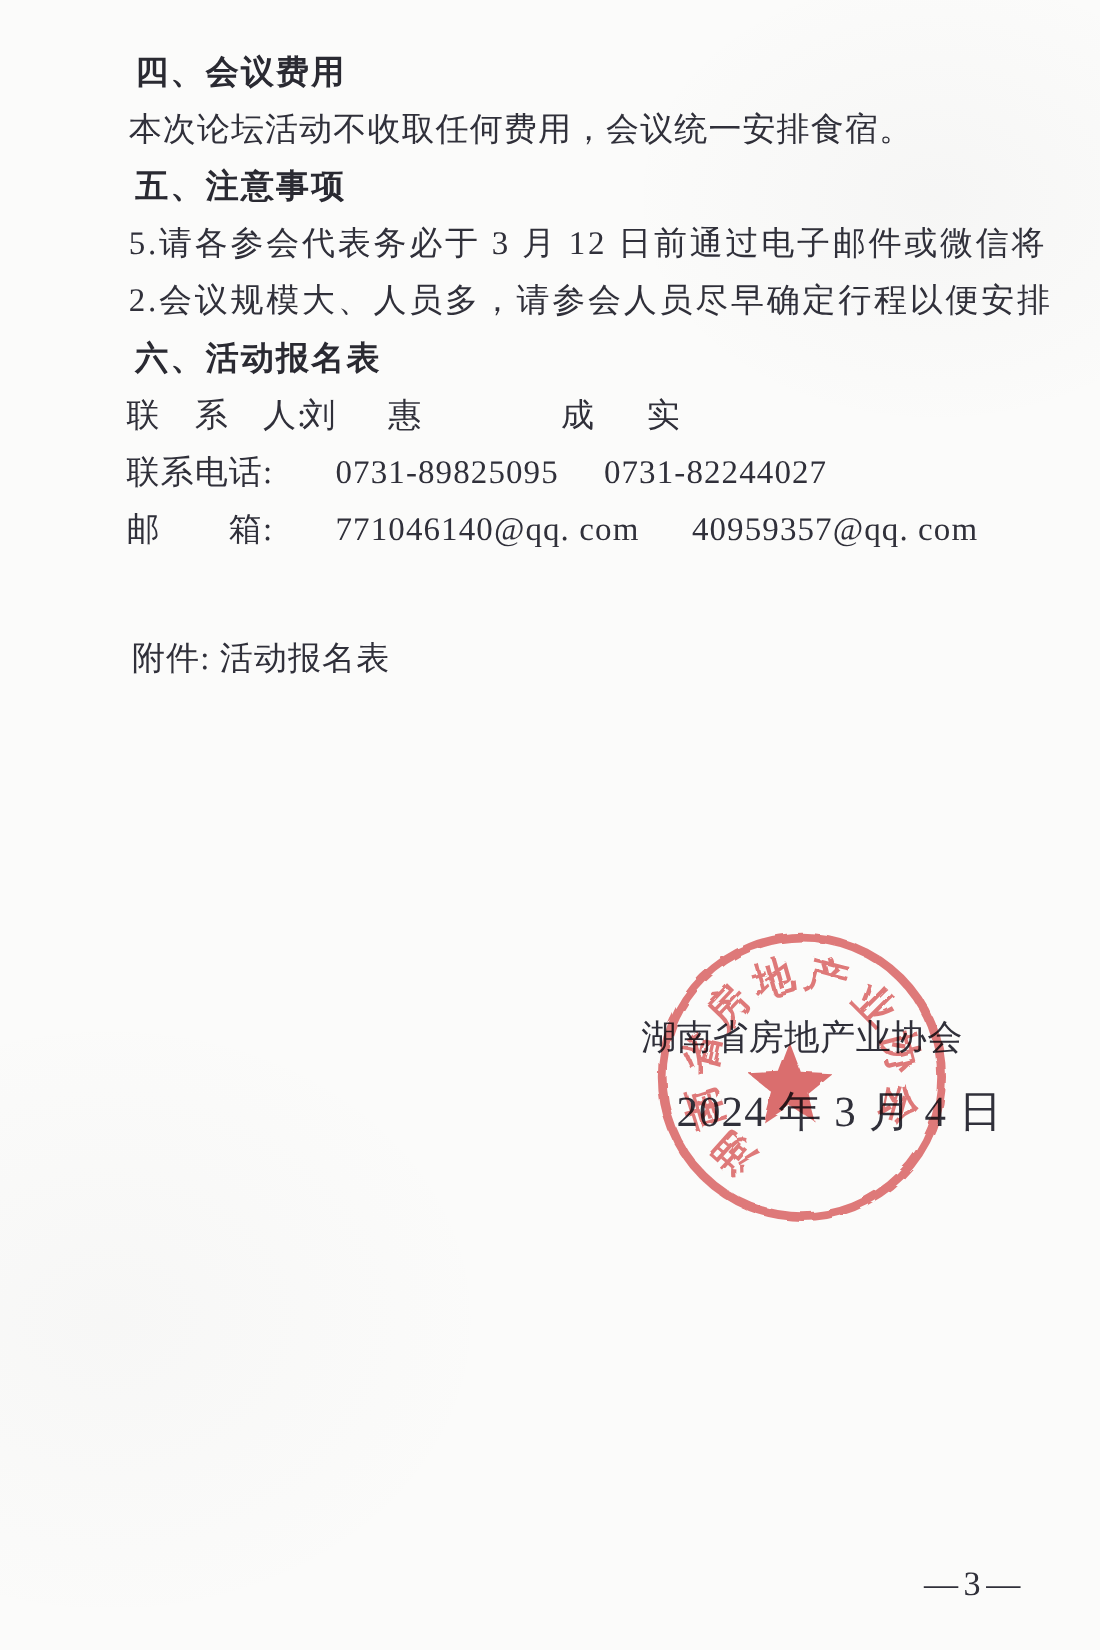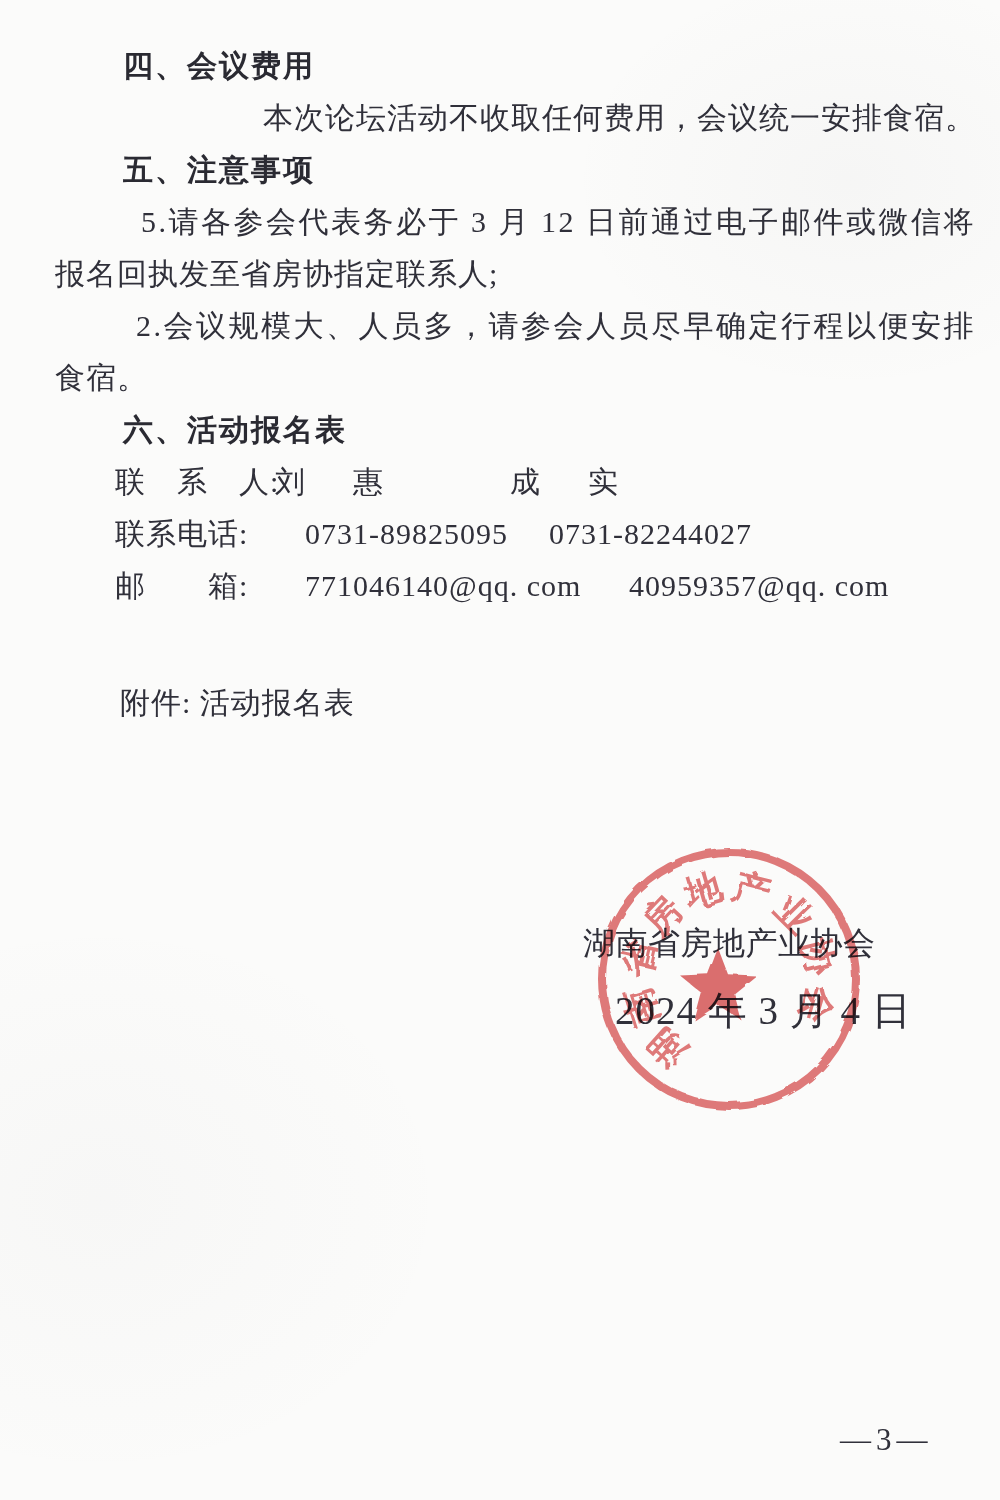--- a/index.html
+++ b/index.html
@@ -29,21 +29,21 @@
     height: 52px;
     line-height: 52px;
     white-space: nowrap;
   }
   .line.heading {
     font-weight: bold;
     padding-left: 68px;
     letter-spacing: 2px;
     color: #2a2a32;
   }
-  .line.indent { text-indent: 62px; text-align: right; }
+  .line.indent { text-indent: 62px; }
   .line.justify-wide { letter-spacing: 2.5px; }
   .line.flush { text-indent: 0; }
   .contact-row { height: 52px; line-height: 52px; padding-left: 60px; white-space: nowrap; }
   .c-label { display: inline-block; width: 160px; }
   .c-val1 { display: inline-block; }
   .row-person .c-val1 { width: 235px; letter-spacing: 9px; }
   .row-phone .c-val1 { width: 244px; margin-left: 30px; }
   .row-email .c-val1 { width: 324px; margin-left: 30px; }
   .row-person .c-val2 { letter-spacing: 9px; }
   .attachment-line {
@@ -93,23 +93,21 @@
 </head>
 <body>
 
 <div class="paper-noise"></div>
 
 <div class="doc-body">
   <div class="line heading">四、会议费用</div>
   <div class="line indent">本次论坛活动不收取任何费用，会议统一安排食宿。</div>
   <div class="line heading">五、注意事项</div>
   <div class="line indent justify-wide">5.请各参会代表务必于 3 月 12 日前通过电子邮件或微信将</div>
-  <div class="line flush">报名回执发至省房协指定联系人;</div>
   <div class="line indent justify-wide">2.会议规模大、人员多，请参会人员尽早确定行程以便安排</div>
-  <div class="line flush">食宿。</div>
   <div class="line heading">六、活动报名表</div>
 
   <div class="contact-row row-person">
     <span class="c-label">联　系　人:</span><span class="c-val1">刘　惠</span><span class="c-val2">成　实</span>
   </div>
   <div class="contact-row row-phone">
     <span class="c-label">联系电话:</span><span class="c-val1">0731-89825095</span><span class="c-val2">0731-82244027</span>
   </div>
   <div class="contact-row row-email">
     <span class="c-label">邮　　箱:</span><span class="c-val1">771046140@qq. com</span><span class="c-val2">40959357@qq. com</span>

